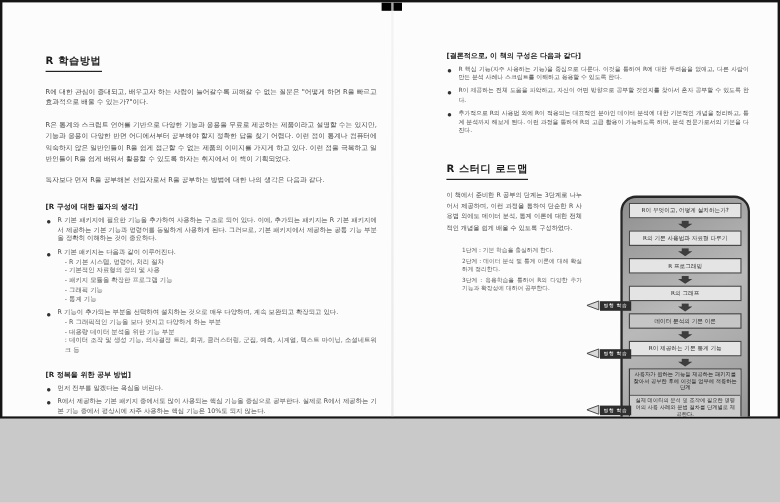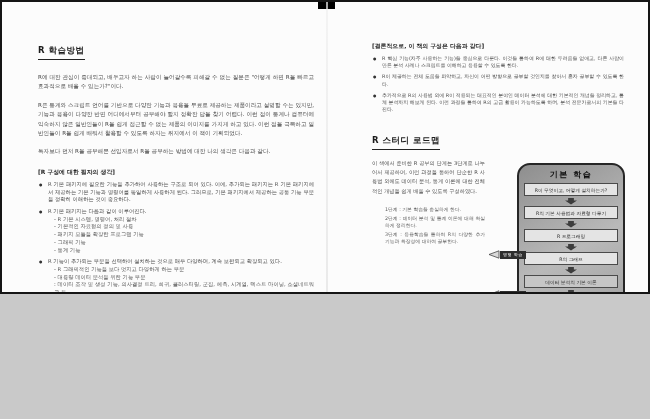--- a/index.html
+++ b/index.html
@@ -1,16 +1,16 @@
 <!DOCTYPE html>
 <html><head>
 <meta charset="utf-8">
 <style>
   html,body{margin:0;padding:0;background:#c9c9c9;font-family:"DejaVu Sans","Liberation Sans",sans-serif;}
-  .scan{position:relative;width:650px;height:294px;background:#fcfcfc;border:2px solid #151515;box-sizing:border-box;overflow:hidden;}
+  .scan{position:relative;width:650px;height:349px;background:#fcfcfc;border:2px solid #151515;box-sizing:border-box;overflow:hidden;}
   .spine-notch{position:absolute;left:316px;top:0;width:17px;height:7px;background:#000;}
   .fold{position:absolute;left:324px;top:0;width:2px;height:100%;background:linear-gradient(#f0f0f0,#e2e2e2);opacity:.7;}
 
   
   .lpage{position:absolute;left:36px;top:36px;width:276px;color:#3b3b3b;}
   .h-underline{display:inline-block;font-size:8.5px;font-weight:bold;color:#1c1c1c;letter-spacing:.5px;border-bottom:1.5px solid #222;padding-bottom:2px;}
   .body-p{font-size:5.6px;line-height:9.4px;text-align:justify;margin:9px 0 0 0;color:#464646;}
   .body-p:first-of-type{margin-top:13px;}
   .sec-title{font-size:5.9px;font-weight:bold;color:#232323;margin:11px 0 4px 0;}
   .bullet-item{position:relative;padding-left:10px;font-size:5.3px;line-height:7.8px;text-align:justify;color:#4a4a4a;margin-bottom:3.5px;}
@@ -101,21 +101,20 @@
     <div class="h-underline head2">R 스터디 로드맵</div>
     <div class="intro">이 책에서 준비한 R 공부의 단계는 3단계로 나누어서 제공하며, 이런 과정을 통하여 단순한 R 사용법 외에도 데이터 분석, 통계 이론에 대한 전체적인 개념을 쉽게 배울 수 있도록 구성하였다.</div>
     <div class="steps">
         <div>1단계 : 기본 학습을 충실하게 한다.</div>
         <div>2단계 : 데이터 분석 및 통계 이론에 대해 확실하게 정리한다.</div>
         <div>3단계 : 응용학습을 통하여 R의 다양한 추가 기능과 확장성에 대하여 공부한다.</div>
       </div>
 
 
     <div class="basic-box">
-      <div class="basic-title">기본 학습</div>
       <div class="basic-steps">
           <div class="dstep">R이 무엇이고, 어떻게 설치하는가?</div>
           <div class="darrow"></div>
           <div class="dstep">R의 기본 사용법과 자료형 다루기</div>
           <div class="darrow"></div>
           <div class="dstep">R 프로그래밍</div>
           <div class="darrow"></div>
           <div class="dstep">R의 그래프</div>
           <div class="darrow"></div>
           <div class="dstep dark">데이터 분석의 기본 이론</div>

